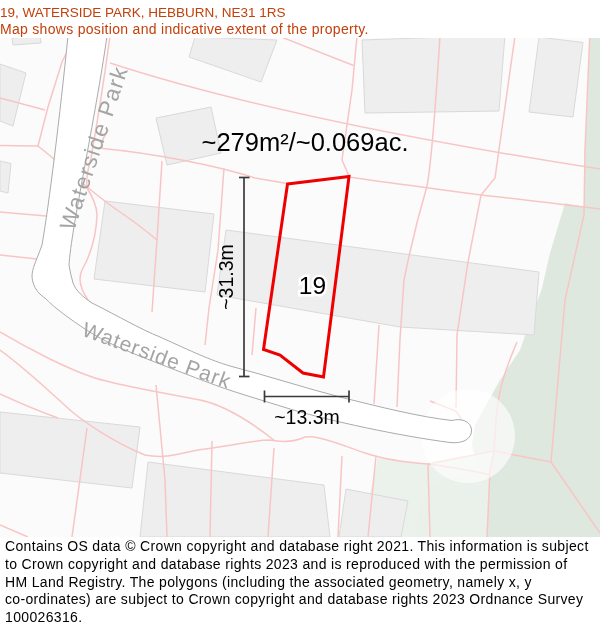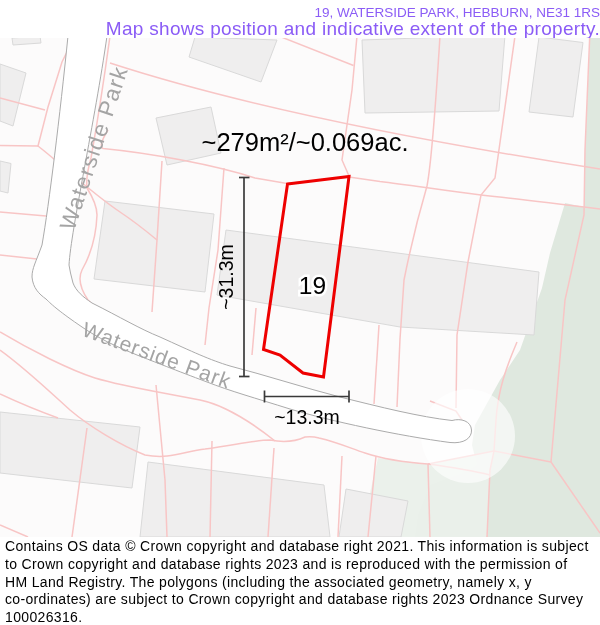--- a/index.html
+++ b/index.html
@@ -1,18 +1,18 @@
 <!DOCTYPE html>
 <html><head>
 <meta charset="utf-8">
 <style>
   html,body{margin:0;padding:0;background:#fff;}
   body{width:600px;height:625px;position:relative;font-family:"Liberation Sans", sans-serif;overflow:hidden;}
-  .title{position:absolute;top:5px;left:0;width:600px;text-align:right;font-size:13.5px;color:#8b5cf6;line-height:16px;}
-  .title .l2{font-size:19px;letter-spacing:0.3px;}
+  .title{position:absolute;top:5px;left:0;width:600px;text-align:left;font-size:13.5px;color:#c2410c;line-height:16px;}
+  .title .l2{font-size:14px;letter-spacing:0.3px;}
   .footer{position:absolute;top:538px;left:5px;width:594px;font-size:14px;color:#000;line-height:17.8px;letter-spacing:0.34px;}
   svg{position:absolute;left:0;top:38px;}
   text{font-family:"Liberation Sans", sans-serif;}
 </style>
 </head>
 <body>
 
 <div class="title">19, WATERSIDE PARK, HEBBURN, NE31 1RS<br><span class="l2">Map shows position and indicative extent of the property.</span></div>
 
 <svg width="600" height="499" viewBox="0 38 600 499">

